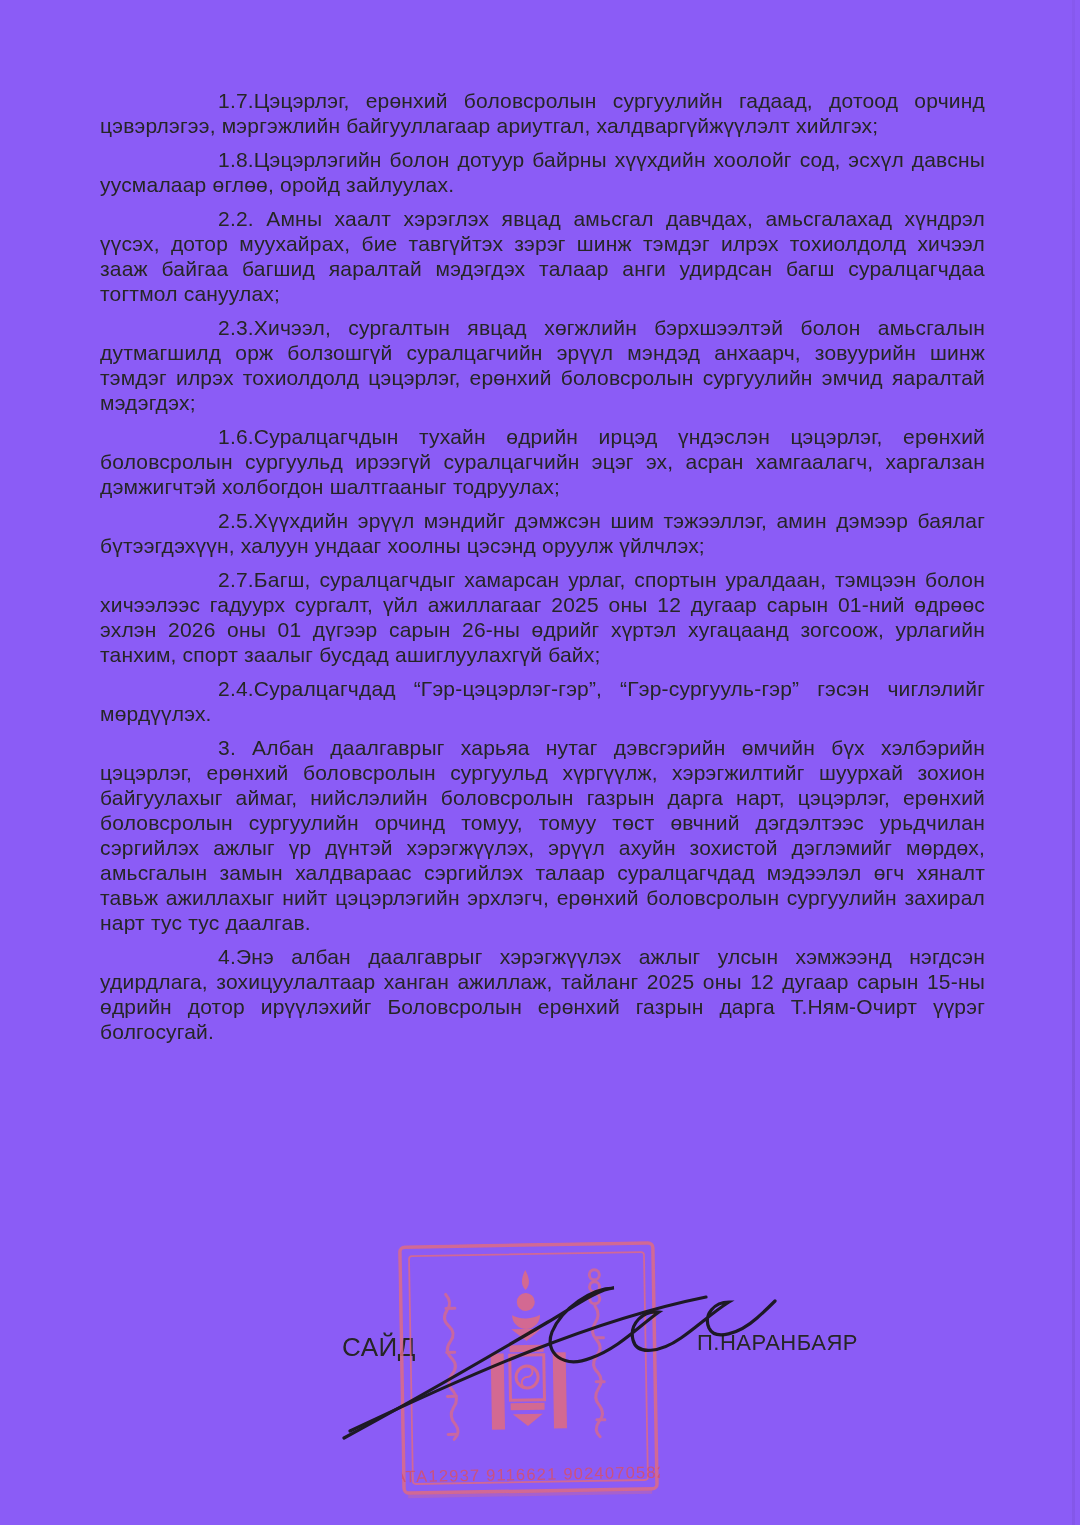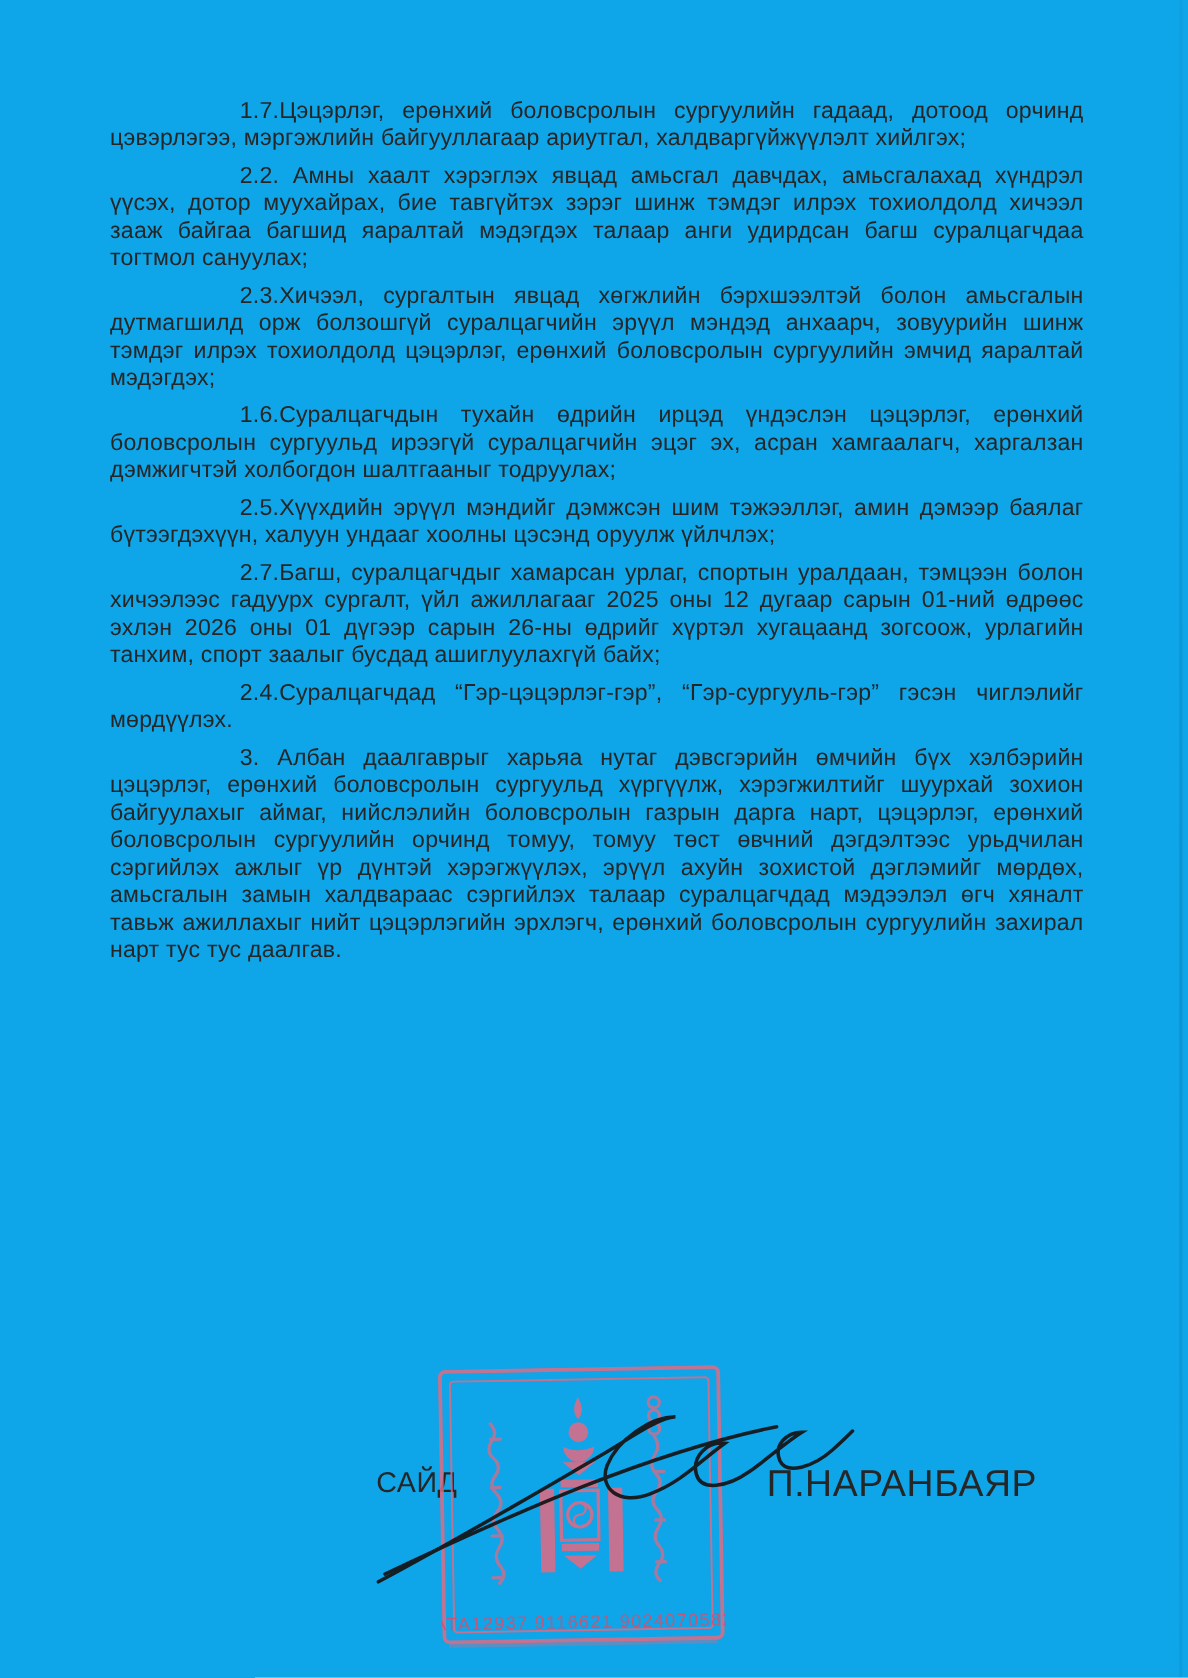--- a/index.html
+++ b/index.html
@@ -5,21 +5,21 @@
   html,body{margin:0;padding:0;}
   body{
     width:1080px;height:1525px;
     background:#f6f6f5;
     font-family:"Liberation Sans","DejaVu Sans",sans-serif;
     overflow:hidden;
   }
   .page{
     position:relative;
     width:1080px;height:1525px;
-    background:#0ea5e9;
+    background:#8b5cf6;
   }
   
   .scan-edge-right{
     position:absolute;top:0;right:5px;width:3px;height:100%;
     background:linear-gradient(180deg,rgba(0,0,0,0.03),rgba(0,0,0,0.10) 55%,rgba(0,0,0,0.05));
     pointer-events:none;
   }
   .doc-body{
     position:absolute;left:100px;top:88px;width:885px;
     color:#262626;
@@ -31,42 +31,44 @@
     text-indent:118px;
   }
   
   .sig-row{position:absolute;left:0;top:0;width:1080px;height:1525px;pointer-events:none;}
   .minister-title{
     position:absolute;left:342px;top:1332px;
     font-size:26px;color:#262626;letter-spacing:0.5px;
   }
   .minister-name{
     position:absolute;left:697px;top:1330px;
-    font-size:34px;color:#262626;letter-spacing:0.5px;
+    font-size:22px;color:#262626;letter-spacing:0.5px;
   }
   .stamp{
     position:absolute;left:400px;top:1243px;width:258px;height:256px;
     transform:rotate(-1deg);
   }
   .sig-svg{position:absolute;left:0;top:0;width:1080px;height:1525px;}
 </style>
 </head>
 <body>
 
 <div class="page">
 
   <div class="doc-body">
     <p class="para">1.7.Цэцэрлэг, ерөнхий боловсролын сургуулийн гадаад, дотоод орчинд цэвэрлэгээ, мэргэжлийн байгууллагаар ариутгал, халдваргүйжүүлэлт хийлгэх;</p>
+    <p class="para">1.8.Цэцэрлэгийн болон дотуур байрны хүүхдийн хоолойг сод, эсхүл давсны уусмалаар өглөө, оройд зайлуулах.</p>
     <p class="para">2.2. Амны хаалт хэрэглэх явцад амьсгал давчдах, амьсгалахад хүндрэл үүсэх, дотор муухайрах, бие тавгүйтэх зэрэг шинж тэмдэг илрэх тохиолдолд хичээл зааж байгаа багшид яаралтай мэдэгдэх талаар анги удирдсан багш суралцагчдаа тогтмол сануулах;</p>
     <p class="para">2.3.Хичээл, сургалтын явцад хөгжлийн бэрхшээлтэй болон амьсгалын дутмагшилд орж болзошгүй суралцагчийн эрүүл мэндэд анхаарч, зовуурийн шинж тэмдэг илрэх тохиолдолд цэцэрлэг, ерөнхий боловсролын сургуулийн эмчид яаралтай мэдэгдэх;</p>
     <p class="para">1.6.Суралцагчдын тухайн өдрийн ирцэд үндэслэн цэцэрлэг, ерөнхий боловсролын сургуульд ирээгүй суралцагчийн эцэг эх, асран хамгаалагч, харгалзан дэмжигчтэй холбогдон шалтгааныг тодруулах;</p>
     <p class="para">2.5.Хүүхдийн эрүүл мэндийг дэмжсэн шим тэжээллэг, амин дэмээр баялаг бүтээгдэхүүн, халуун ундааг хоолны цэсэнд оруулж үйлчлэх;</p>
     <p class="para">2.7.Багш, суралцагчдыг хамарсан урлаг, спортын уралдаан, тэмцээн болон хичээлээс гадуурх сургалт, үйл ажиллагааг 2025 оны 12 дугаар сарын 01-ний өдрөөс эхлэн 2026 оны 01 дүгээр сарын 26-ны өдрийг хүртэл хугацаанд зогсоож, урлагийн танхим, спорт заалыг бусдад ашиглуулахгүй байх;</p>
     <p class="para">2.4.Суралцагчдад “Гэр-цэцэрлэг-гэр”, “Гэр-сургууль-гэр” гэсэн чиглэлийг мөрдүүлэх.</p>
     <p class="para">3. Албан даалгаврыг харьяа нутаг дэвсгэрийн өмчийн бүх хэлбэрийн цэцэрлэг, ерөнхий боловсролын сургуульд хүргүүлж, хэрэгжилтийг шуурхай зохион байгуулахыг аймаг, нийслэлийн боловсролын газрын дарга нарт, цэцэрлэг, ерөнхий боловсролын сургуулийн орчинд томуу, томуу төст өвчний дэгдэлтээс урьдчилан сэргийлэх ажлыг үр дүнтэй хэрэгжүүлэх, эрүүл ахуйн зохистой дэглэмийг мөрдөх, амьсгалын замын халдвараас сэргийлэх талаар суралцагчдад мэдээлэл өгч хяналт тавьж ажиллахыг нийт цэцэрлэгийн эрхлэгч, ерөнхий боловсролын сургуулийн захирал нарт тус тус даалгав.</p>
+    <p class="para">4.Энэ албан даалгаврыг хэрэгжүүлэх ажлыг улсын хэмжээнд нэгдсэн удирдлага, зохицуулалтаар ханган ажиллаж, тайланг 2025 оны 12 дугаар сарын 15-ны өдрийн дотор ирүүлэхийг Боловсролын ерөнхий газрын дарга Т.Ням-Очирт үүрэг болгосугай.</p>
   </div>
 
   <div class="sig-row">
 
     <span class="minister-title">САЙД</span>
     <span class="minister-name">П.НАРАНБАЯР</span>
 
     <div class="stamp">
       <svg width="258" height="256" viewBox="0 0 258 256">
         <g stroke="#dd6b84" fill="none" opacity="0.85">

